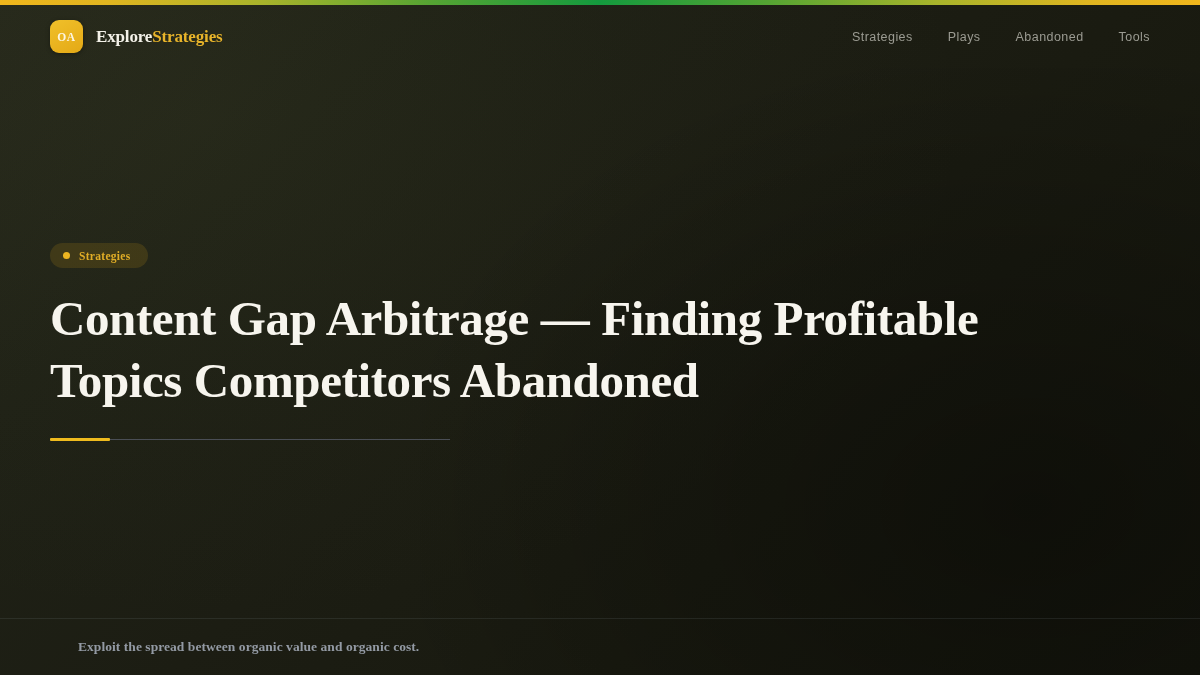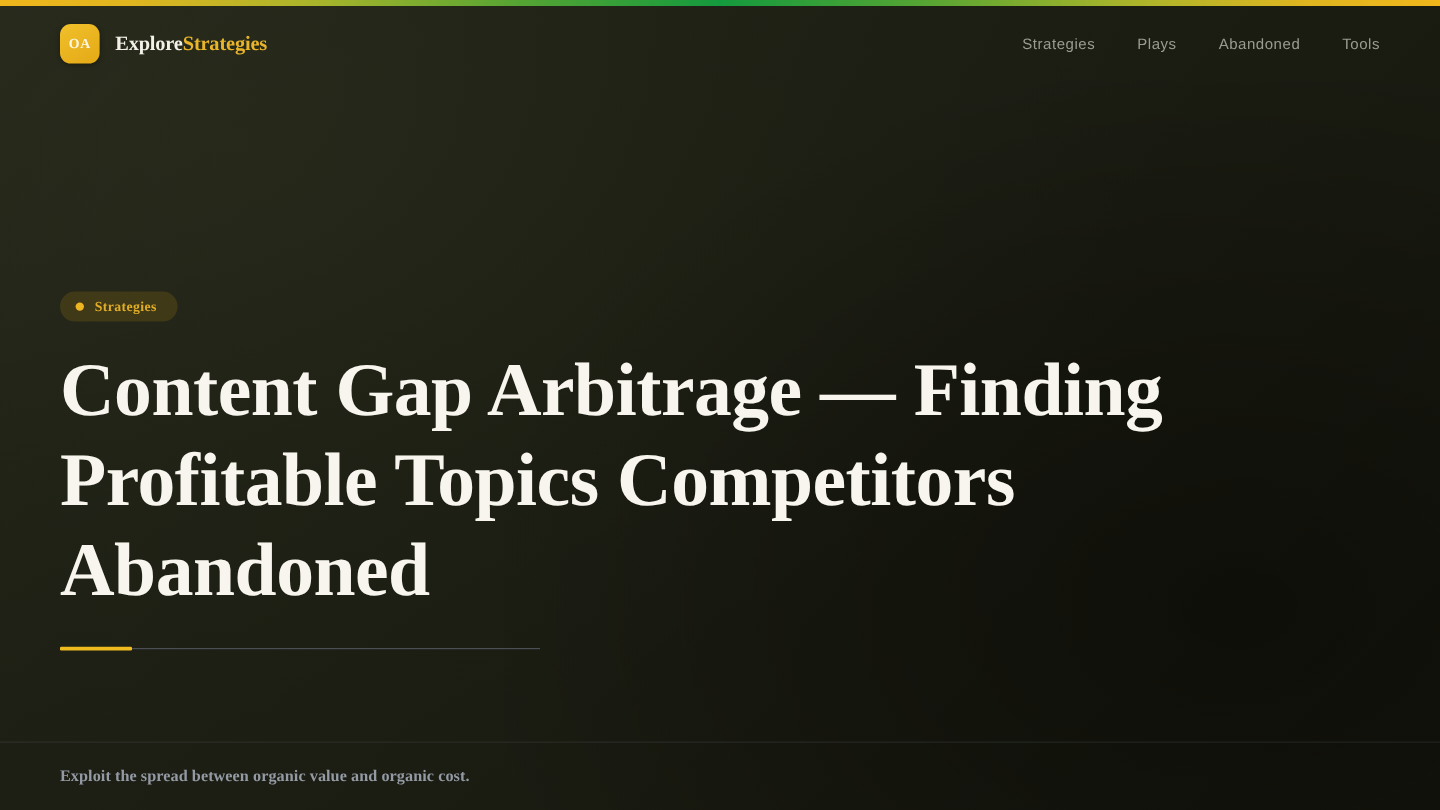--- a/index.html
+++ b/index.html
@@ -164,22 +164,22 @@
     font-weight:700;
     font-size:11.5px;
     letter-spacing:0.3px;
     color:#e1ad26;
   }
 
   .hero-title {
     margin-top:20px;
     font-family:"Liberation Serif", serif;
     font-weight:700;
-    font-size:63px;
-    line-height:75px;
+    font-size:49px;
+    line-height:62px;
     letter-spacing:-0.4px;
     color:#f7f5ee;
     max-width:940px;
   }
 
   .rule {
     margin-top:26px;
     position:relative;
     width:400px;
     height:3px;
@@ -203,21 +203,21 @@
   
   .site-footer {
     position:absolute;
     left:0; bottom:0;
     width:1200px;
     height:57px;
     border-top:1px solid rgba(150,160,170,0.13);
     display:flex;
     align-items:center;
     justify-content:space-between;
-    padding:0 48px 0 50px;
+    padding:0 48px 0 78px;
     z-index:30;
   }
   .footer-tagline {
     font-family:"Liberation Serif", serif;
     font-weight:700;
     font-size:13.5px;
     letter-spacing:0.05px;
     color:#939aa4;
     white-space:nowrap;
   }

